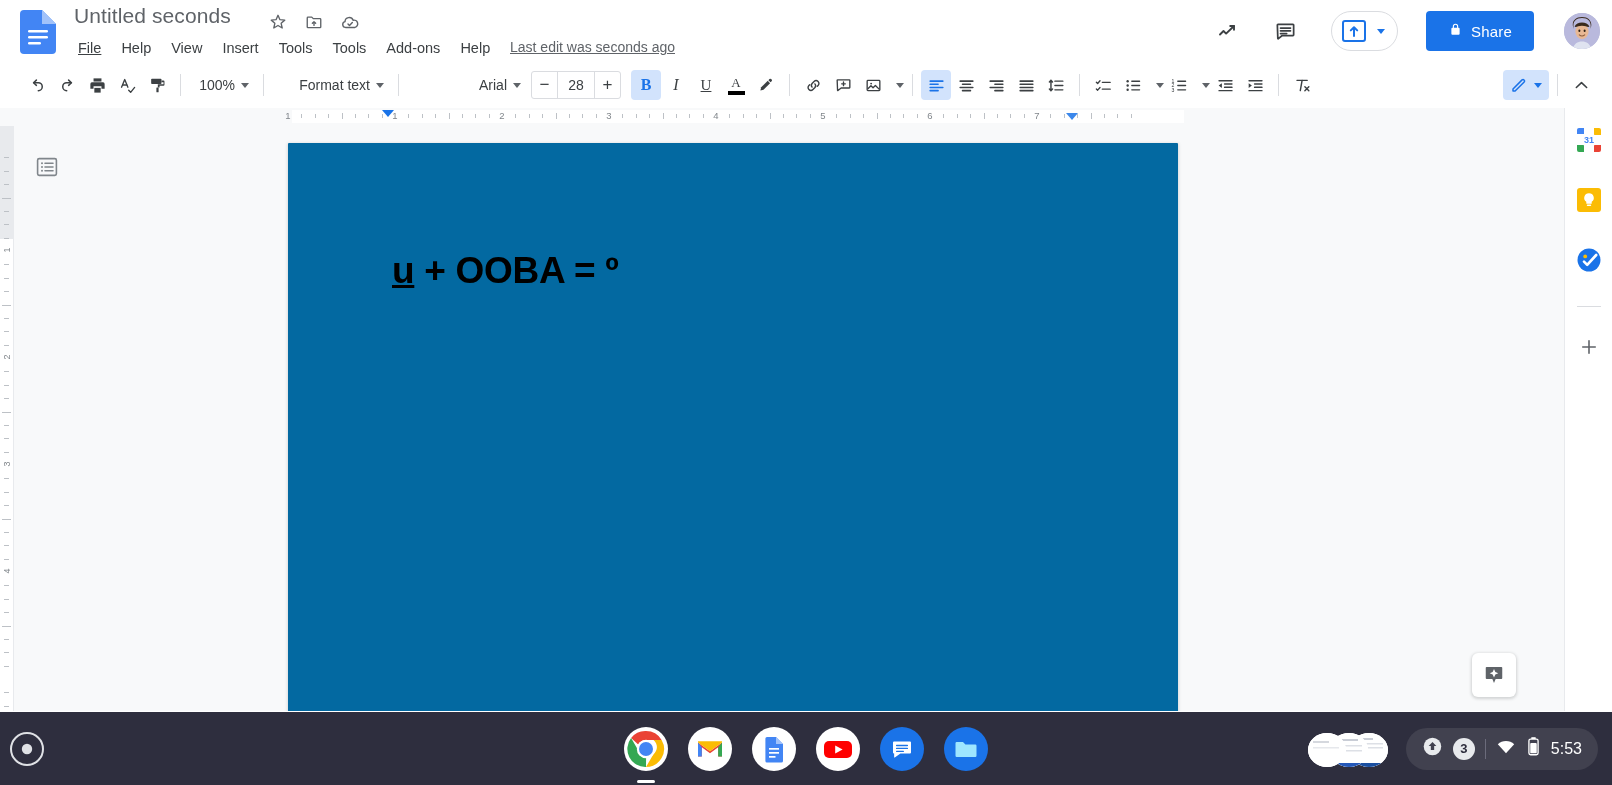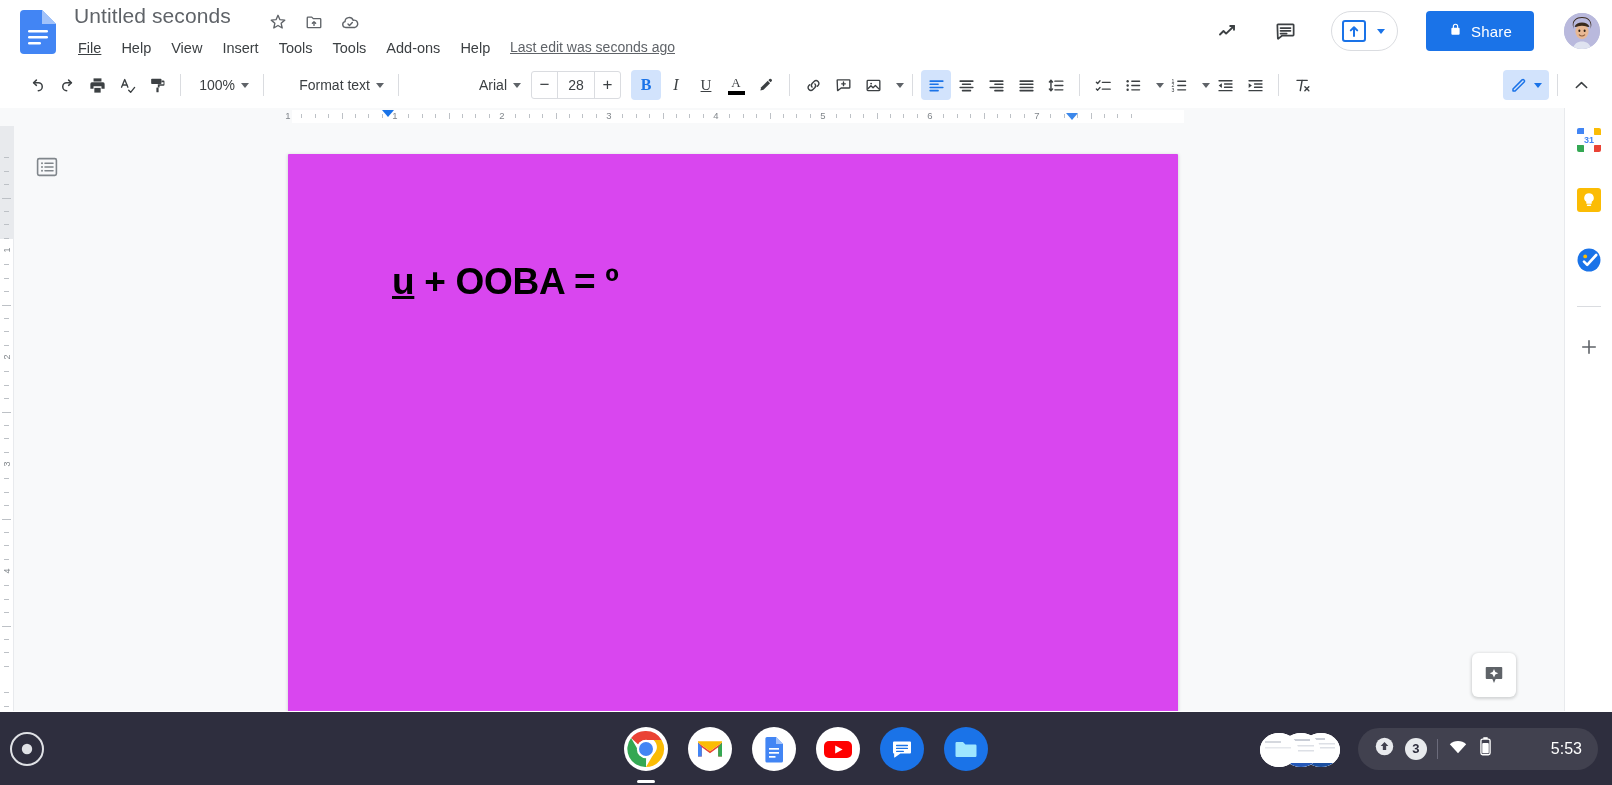--- a/index.html
+++ b/index.html
@@ -86,21 +86,21 @@
   .vnum { position:absolute; left:0px; width:14px; font-size:9px; color:#80868b; text-align:center;
           transform:rotate(-90deg); }
 
   
   .canvas { position:absolute; left:14px; top:126px; width:1584px; height:585px; background:#f8f9fa; overflow:hidden; }
   .outline-btn {
     position:absolute; left:18px; top:26px; width:30px; height:30px; border-radius:4px;
     display:flex; align-items:center; justify-content:center; cursor:pointer;
   }
   .page {
-    position:absolute; left:274px; top:28px; width:890px; height:620px; background:#d946ef;
+    position:absolute; left:274px; top:17px; width:890px; height:620px; background:#0369a1;
     box-shadow:0 1px 3px 1px rgba(60,64,67,.15); border-radius:1px;padding-left:21px;
   }
   .doc-line {
     position:absolute; left:104px; top:107px;
     font-size:37px; font-weight:bold; color:#000; letter-spacing:-0.3px; white-space:nowrap;
   }
   .doc-line .u { text-decoration:underline; text-underline-offset:2px; }
   .vscroll {
     position:absolute; right:11px; top:4px; width:9px; height:292px;
     background:#dadce0; border-radius:5px; cursor:pointer;
@@ -132,21 +132,21 @@
   }
   .shelf-apps { position:absolute; left:50%; top:50%; transform:translate(-50%,-50%); display:flex; gap:20px; align-items:center; }
   .shelf-app { width:44px; height:44px; border-radius:50%; cursor:pointer; position:relative; display:flex; align-items:center; justify-content:center; }
   .app-dot { position:absolute; bottom:-12px; left:50%; transform:translateX(-50%); width:18px; height:3px; background:#fff; border-radius:2px; }
   .shelf-right { position:absolute; right:14px; top:50%; transform:translateY(-50%); display:flex; align-items:center; gap:8px; }
   .tray-pill {
     display:flex; align-items:center; gap:10px; height:42px; padding:0 16px;
     background:#41414f; border-radius:21px; cursor:pointer;
   }
   .tray-sep { width:1px; height:20px; background:#6b6b7b; }
-  .tray-time { font-size:16px; color:#fff;margin-left:48px; }
+  .tray-time { font-size:16px; color:#fff; }
   .badge-circ {
     width:22px; height:22px; border-radius:50%; background:#e8eaed; color:#2e2e3e;
     font-size:13px; font-weight:bold; display:flex; align-items:center; justify-content:center;
   }
   .win-previews { position:relative; width:88px; height:40px; margin-right:4px; cursor:pointer; }
   .wp { position:absolute; top:4px; width:38px; height:34px; border-radius:50%; background:#fff; overflow:hidden; }
 </style>
 </head>
 <body>
 

